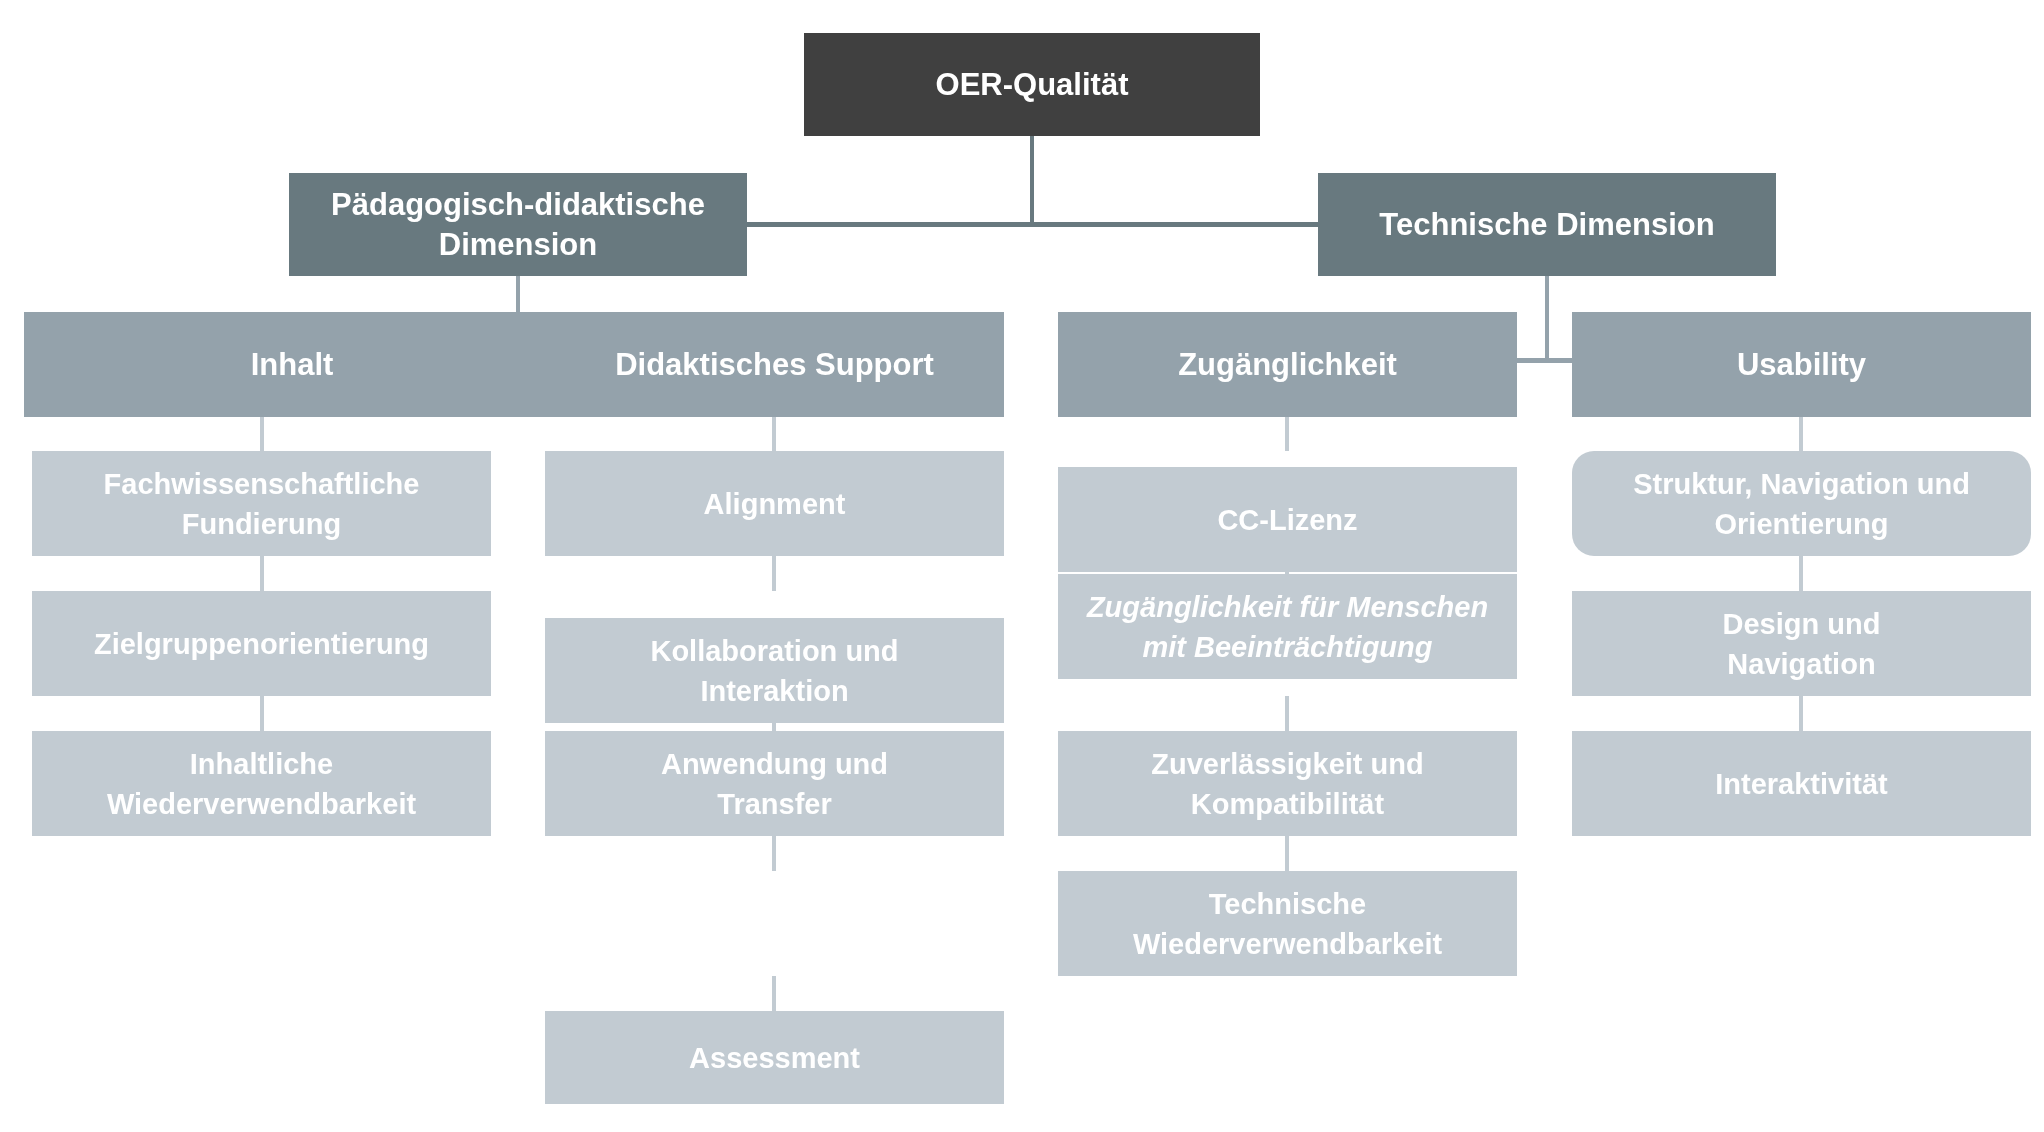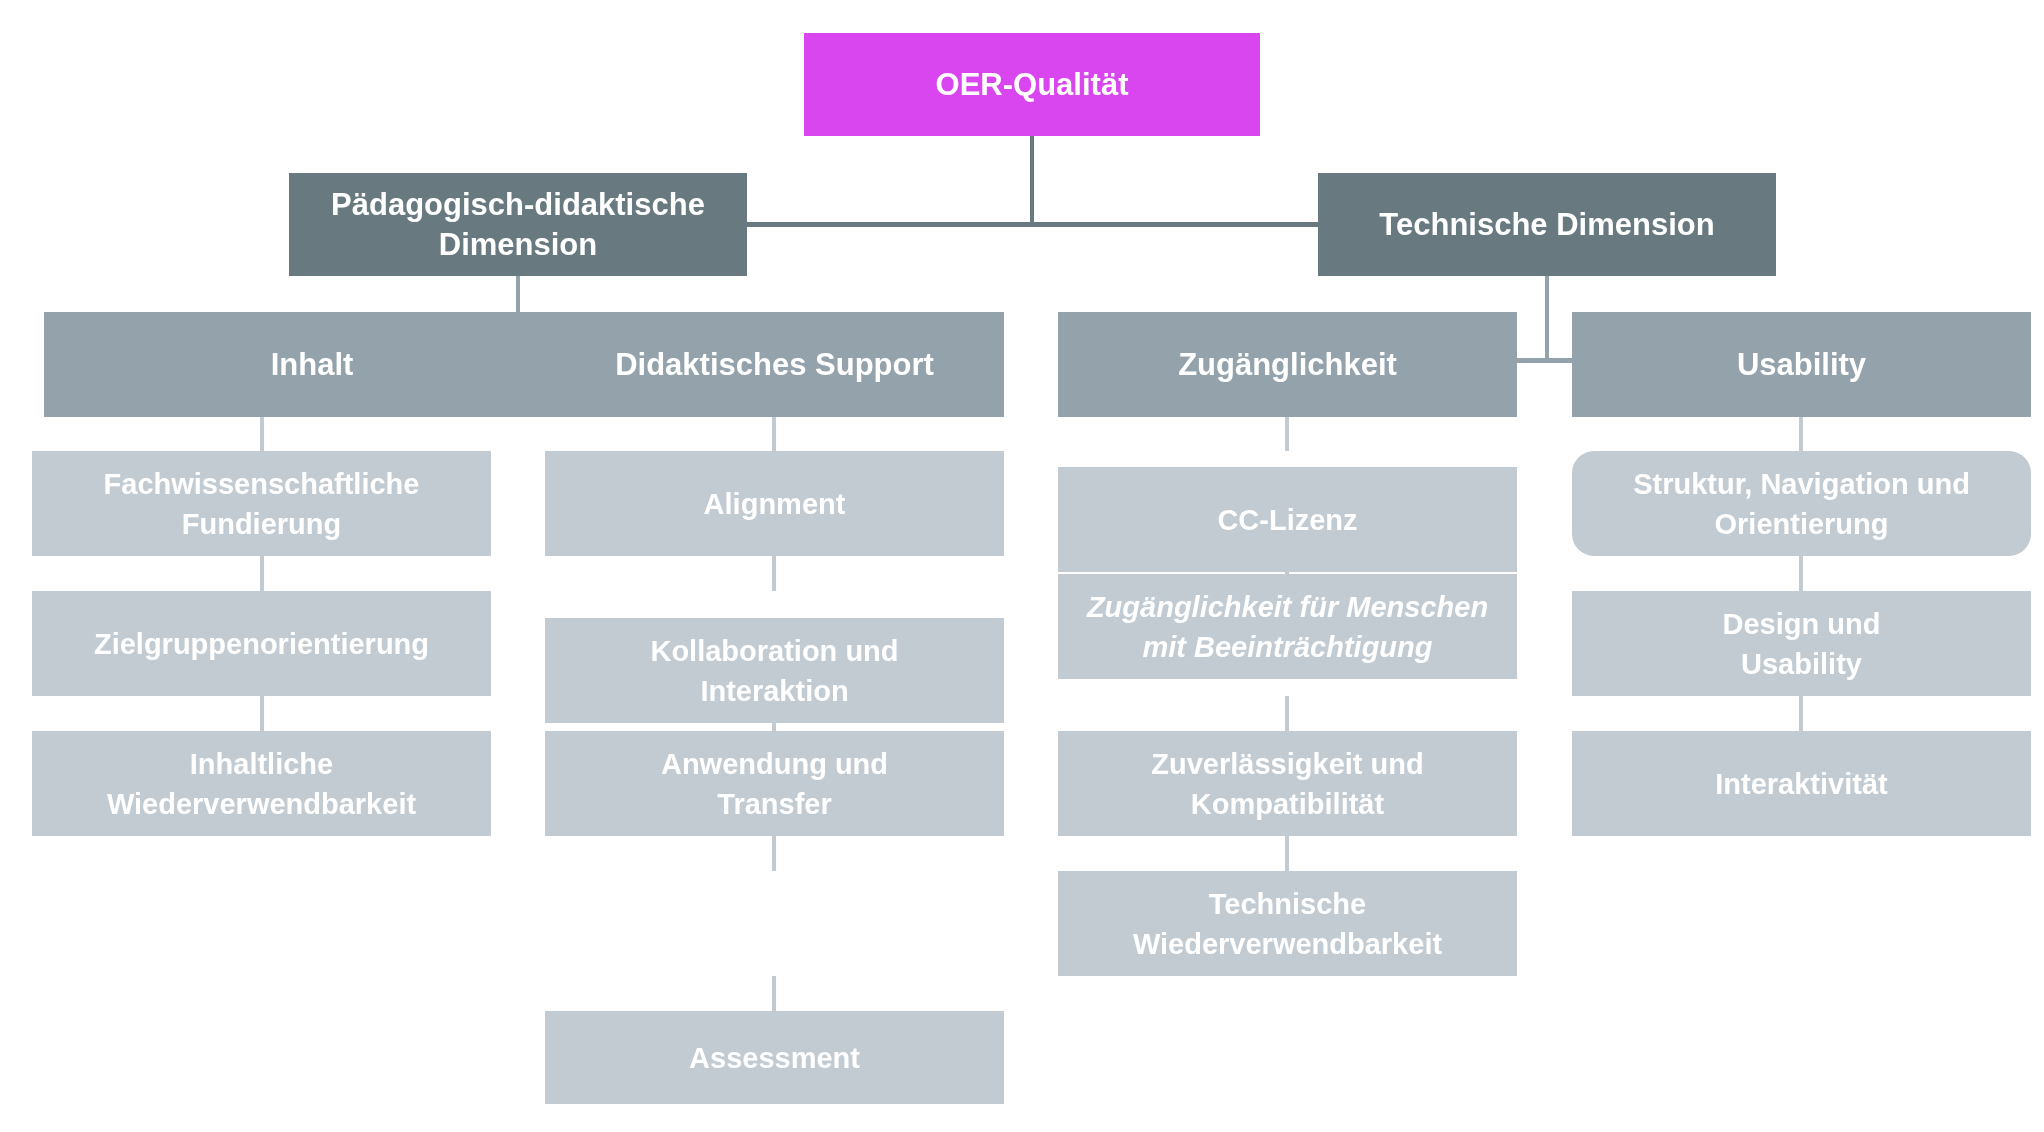--- a/index.html
+++ b/index.html
@@ -20,21 +20,21 @@
     display: flex;
     align-items: center;
     justify-content: center;
     text-align: center;
     color: #ffffff;
     font-weight: 700;
     white-space: pre;
     box-sizing: border-box;
   }
   .root {
-    background: #d946ef;
+    background: #404040;
     font-size: 31px;
   }
   .dim {
     background: #68797f;
     font-size: 31px;
     line-height: 40px;
   }
   .hdr {
     background: #94a2ab;
     font-size: 31px;
@@ -63,21 +63,21 @@
 
   <div class="box dim" style="left:289px;top:173px;width:458px;height:103px;">Pädagogisch-didaktische
 Dimension</div>
   <div class="box dim" style="left:1318px;top:173px;width:458px;height:103px;">Technische Dimension</div>
 
   <div class="line lc2" style="left:516px;top:276px;width:4px;height:87px;"></div>
   <div class="line lc2" style="left:491px;top:358px;width:54px;height:5px;"></div>
   <div class="line lc2" style="left:1545px;top:276px;width:4px;height:87px;"></div>
   <div class="line lc2" style="left:1517px;top:358px;width:55px;height:5px;"></div>
 
-  <div class="box hdr" style="left:44px;top:312px;width:536px;height:105px;">Inhalt</div>
+  <div class="box hdr" style="left:24px;top:312px;width:536px;height:105px;">Inhalt</div>
   <div class="box hdr" style="left:545px;top:312px;width:459px;height:105px;">Didaktisches Support</div>
   <div class="box hdr" style="left:1058px;top:312px;width:459px;height:105px;">Zugänglichkeit</div>
   <div class="box hdr" style="left:1572px;top:312px;width:459px;height:105px;">Usability</div>
 
   <div class="line lc3" style="left:260px;top:417px;width:4px;height:34px;"></div>
   <div class="line lc3" style="left:260px;top:556px;width:4px;height:35px;"></div>
   <div class="line lc3" style="left:260px;top:696px;width:4px;height:35px;"></div>
 
   <div class="box item" style="left:32px;top:451px;width:459px;height:105px;">Fachwissenschaftliche
 Fundierung</div>
@@ -111,16 +111,16 @@
   <div class="box item" style="left:1058px;top:871px;width:459px;height:105px;">Technische
 Wiederverwendbarkeit</div>
 
   <div class="line lc3" style="left:1799px;top:417px;width:4px;height:34px;"></div>
   <div class="line lc3" style="left:1799px;top:556px;width:4px;height:35px;"></div>
   <div class="line lc3" style="left:1799px;top:696px;width:4px;height:35px;"></div>
 
   <div class="box item" style="left:1572px;top:451px;width:459px;height:105px;border-radius:22px;">Struktur, Navigation und
 Orientierung</div>
   <div class="box item" style="left:1572px;top:591px;width:459px;height:105px;">Design und
-Usability</div>
+Navigation</div>
   <div class="box item" style="left:1572px;top:731px;width:459px;height:105px;">Interaktivität</div>
 
 </div>
 
 </body></html>

